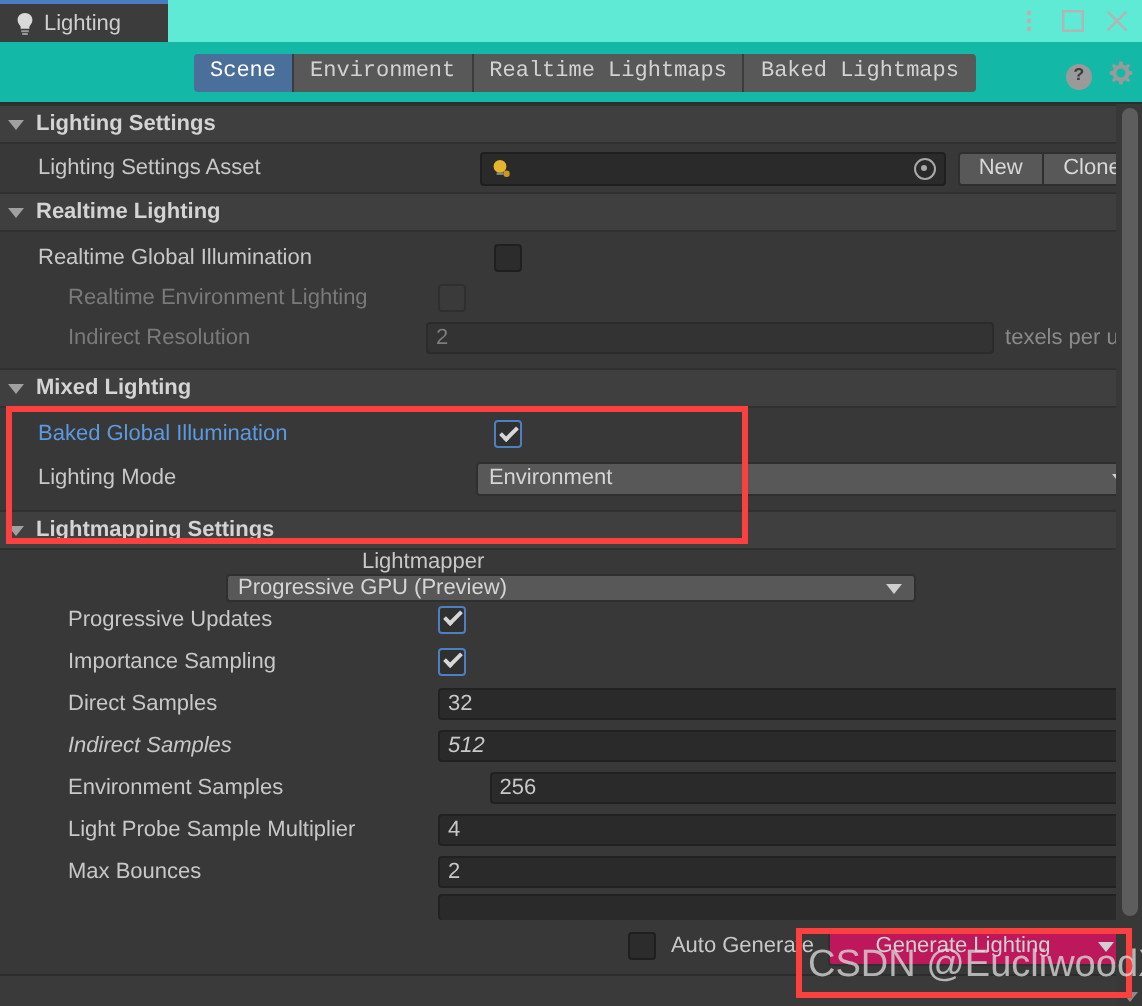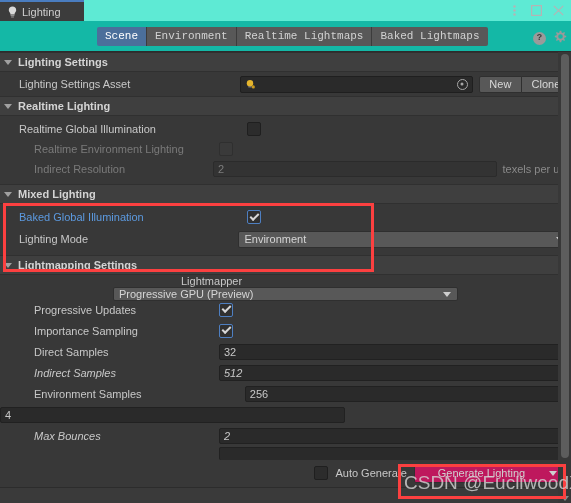--- a/index.html
+++ b/index.html
@@ -504,24 +504,25 @@
     <span class="label l2">Indirect Samples</span>
     <span class="field" style="width:345px;">512</span>
   </div>
 
   <div class="row" style="height:21px;">
     <span class="label l2">Environment Samples</span>
     <span class="field" style="width:345px;margin-left:36px;">256</span>
   </div>
 
   <div class="row" style="height:21px;">
+    <span class="label l2">Light Probe Sample Multiplier</span>
     <span class="field" style="width:345px;">4</span>
   </div>
 
-  <div class="row" style="height:21px;font-style:italic;">
+  <div class="row" style="height:21px;">
     <span class="label l2">Max Bounces</span>
     <span class="field" style="width:345px;">2</span>
   </div>
 
   <div class="row" style="height:14px;">
     <span class="label l2"></span>
     <span class="field" style="width:345px; height:13px; border-bottom:none;"></span>
   </div>
 
   <div class="genbar">

